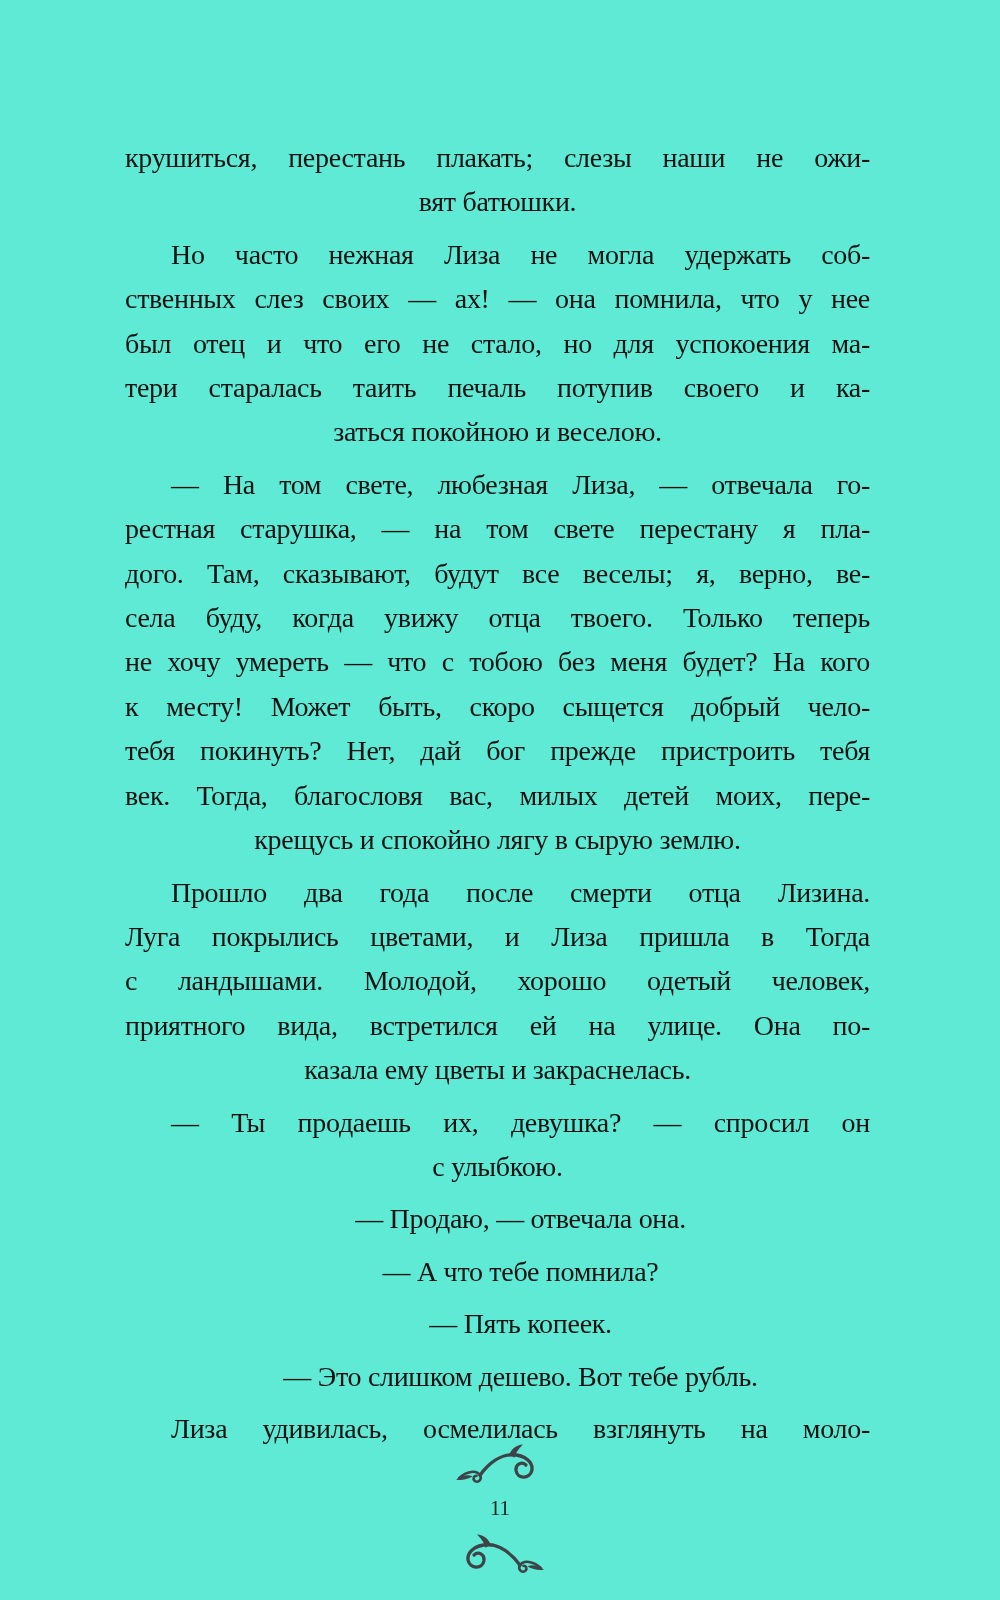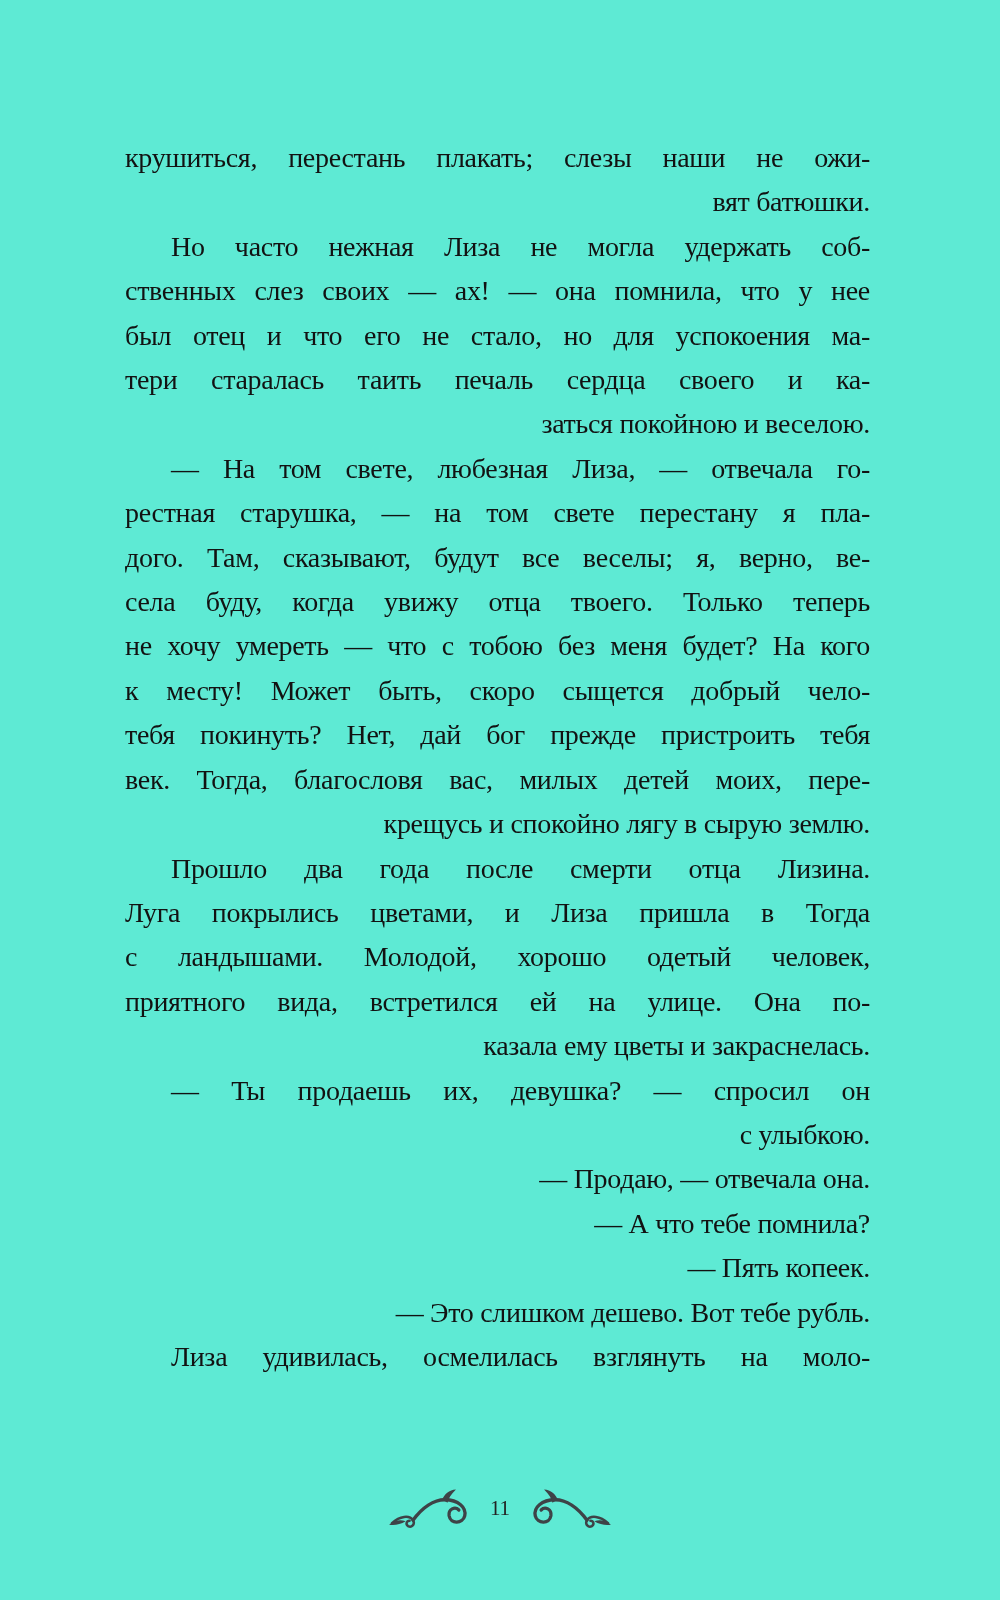--- a/index.html
+++ b/index.html
@@ -21,39 +21,41 @@
     top: 136px;
     width: 745px;
     color: #121212;
     font-size: 28px;
     letter-spacing: -0.3px;
     text-rendering: optimizeLegibility;
   }
   .line {
     line-height: 44.4px;
     white-space: normal;
-    text-align: right;
+    text-align: center;
   }
   .line.justify {
     text-align: justify;
     text-align-last: justify;
   }
   .line.indent {
     padding-left: 46px;
+    margin-top: 8px;
   }
   .page-footer {
     position: absolute;
     left: 0;
     right: 0;
     top: 1487px;
     height: 44px;
     display: flex;
     justify-content: center;
     align-items: center;
     gap: 13px;
+    flex-direction: column;
   }
   .flourish {
     display: inline-flex;
     width: 88px;
     height: 41px;
     color: #3e4347;
   }
   .flourish svg { width: 100%; height: 100%; }
   .flourish.right { transform: scaleX(-1); }
   .page-number {
@@ -68,21 +70,21 @@
 <body>
 
 <div class="page">
 
   <main class="text-block" style="color: rgb(18, 18, 18);">
       <div class="line justify">крушиться, перестань плакать; слезы наши не ожи-</div>
       <div class="line">вят батюшки.</div>
       <div class="line indent justify">Но часто нежная Лиза не могла удержать соб-</div>
       <div class="line justify">ственных слез своих — ах! — она помнила, что у нее</div>
       <div class="line justify">был отец и что его не стало, но для успокоения ма-</div>
-      <div class="line justify">тери старалась таить печаль сердца своего и ка-</div>
+      <div class="line justify">тери старалась таить печаль потупив своего и ка-</div>
       <div class="line">заться покойною и веселою.</div>
       <div class="line indent justify">— На том свете, любезная Лиза, — отвечала го-</div>
       <div class="line justify">рестная старушка, — на том свете перестану я пла-</div>
       <div class="line justify">дого. Там, сказывают, будут все веселы; я, верно, ве-</div>
       <div class="line justify">села буду, когда увижу отца твоего. Только теперь</div>
       <div class="line justify">не хочу умереть — что с тобою без меня будет? На кого</div>
       <div class="line justify">к месту! Может быть, скоро сыщется добрый чело-</div>
       <div class="line justify">тебя покинуть? Нет, дай бог прежде пристроить тебя</div>
       <div class="line justify">век. Тогда, благословя вас, милых детей моих, пере-</div>
       <div class="line">крещусь и спокойно лягу в сырую землю.</div>

